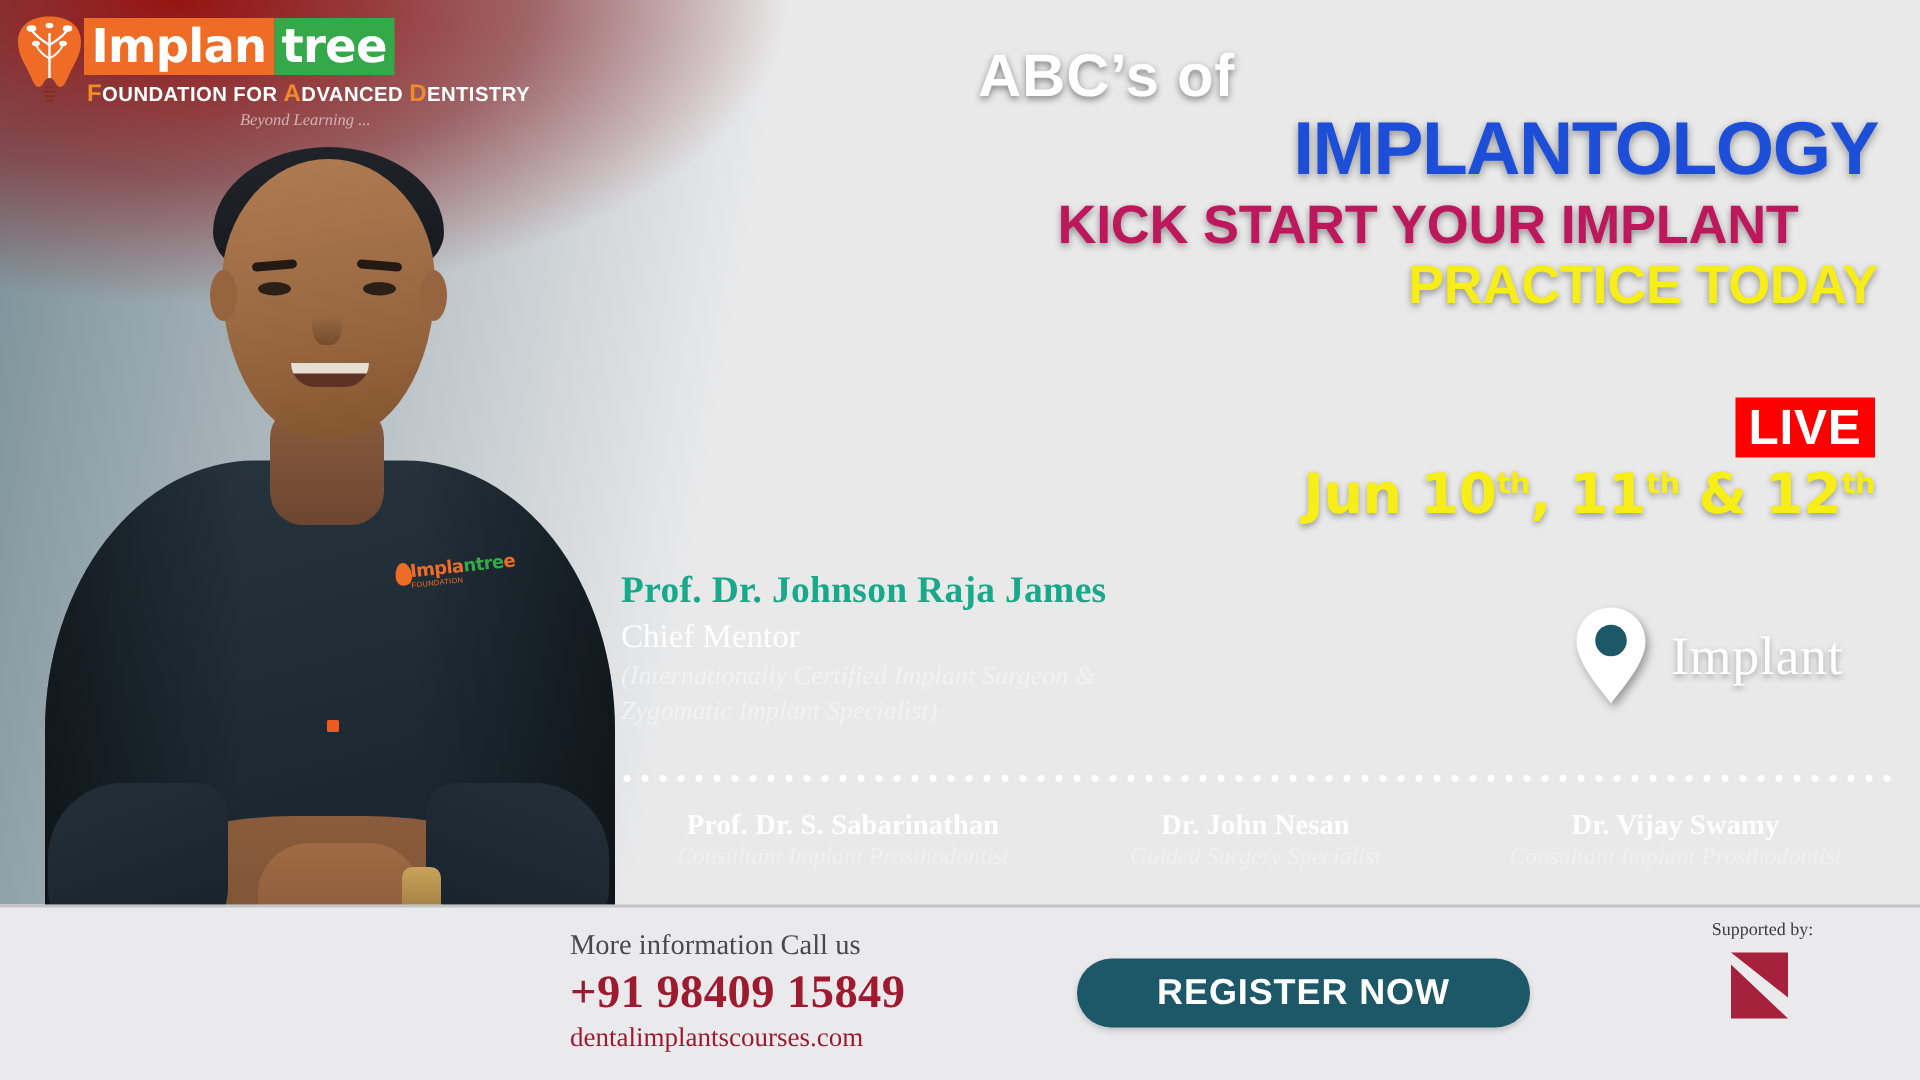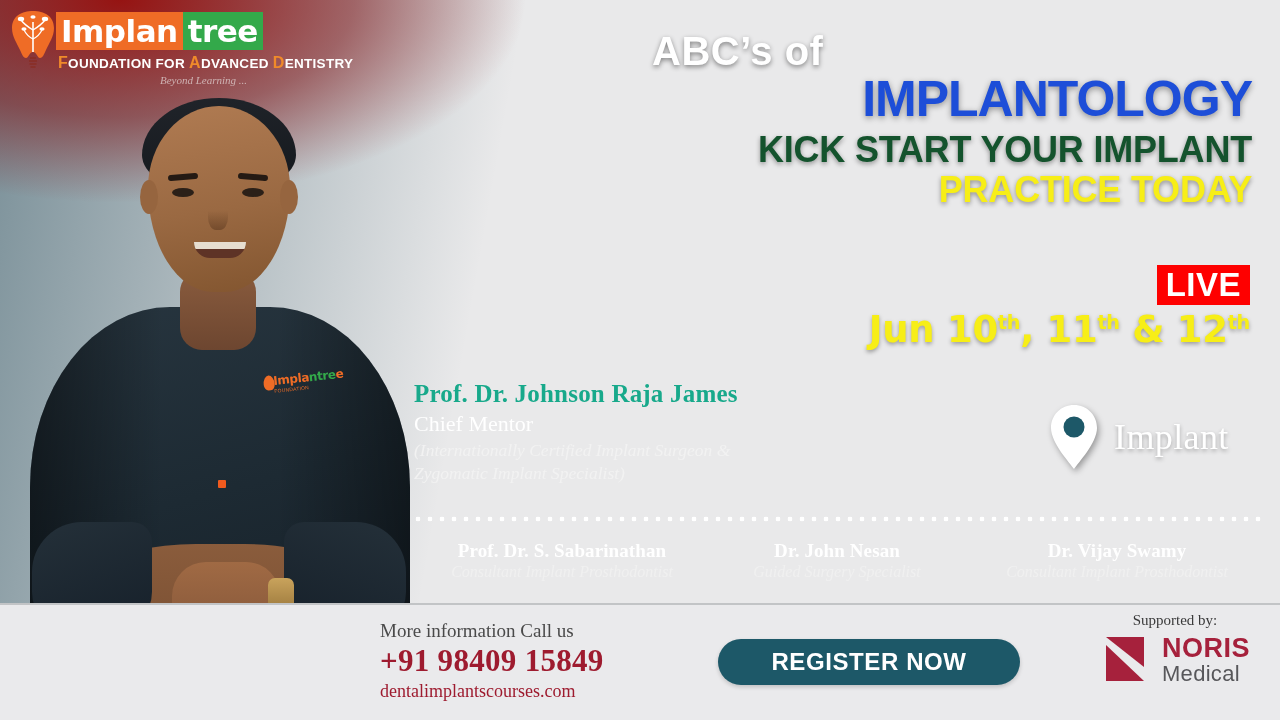--- a/index.html
+++ b/index.html
@@ -154,22 +154,22 @@
   .headline { position:absolute; right:28px; top:30px; width:600px; text-align:right; }
   .hl-abc {
     font-size:40px; font-weight:bold; color:#ffffff; text-align:left;
     letter-spacing:.5px; line-height:1.05; text-shadow:0 2px 5px rgba(0,0,0,.45);
   }
   .hl-main {
     font-size:50px; font-weight:bold; color:#1d4ed8; line-height:1.0;
     letter-spacing:-1px; margin-top:2px; text-shadow:0 2px 6px rgba(0,0,0,.4);
   }
   .hl-kick {
-    font-size:36px; font-weight:bold; color:#14532d; line-height:1.12;
-    letter-spacing:-.2px; margin-top:6px; text-shadow:0 2px 5px rgba(0,0,0,.4);
+    font-size:36px; font-weight:bold; color:#be185d; line-height:1.12;
+    letter-spacing:-.2px; margin-top:6px; text-shadow:0 2px 5px rgba(0,0,0,.4);text-align:center;
   }
   .hl-practice {
     font-size:36px; font-weight:bold; color:#f7ee17; line-height:1.12;
     letter-spacing:-.2px; text-shadow:0 2px 5px rgba(0,0,0,.4);
   }
 
   
   .live-row {
     position:absolute; right:30px; top:265px; display:flex; align-items:center;
     justify-content:flex-end; gap:24px;
@@ -257,21 +257,21 @@
   .register-btn {
     position:absolute; left:718px; top:639px; width:302px; height:46px;
     background:#1d5868; border-radius:24px; display:flex; align-items:center;
     justify-content:center; cursor:pointer; box-shadow:0 2px 4px rgba(0,0,0,.18);
   }
   .register-btn span {
     color:#ffffff; font-size:24px; font-weight:bold; letter-spacing:.6px;
   }
   .sponsor { position:absolute; left:1080px; top:612px; width:190px; }
   .sponsor-label {
-    font-family:"Liberation Serif", serif; font-size:15px; color:#3a3a3a;
+    font-family:"Liberation Serif", serif; font-size:12px; color:#3a3a3a;
     text-align:center; margin-bottom:4px;
   }
   .sponsor-logo { display:flex; align-items:center; justify-content:center; gap:8px; }
   .noris-mark { width:54px; height:54px; }
   .noris-text { line-height:1; }
   .noris-text .n1 {
     font-size:27px; font-weight:bold; color:#a6213c; letter-spacing:.5px;
     font-family:"Liberation Sans", sans-serif;
   }
   .noris-text .n2 {
@@ -410,20 +410,16 @@
     <span>REGISTER NOW</span>
   </div>
 
   <div class="sponsor">
     <div class="sponsor-label">Supported by:</div>
     <div class="sponsor-logo">
       <svg class="noris-mark" viewBox="0 0 54 54">
         <path d="M6 4 L44 4 L44 34 Z" fill="#a6213c"></path>
         <path d="M6 12 L44 48 L6 48 Z" fill="#a6213c"></path>
       </svg>
-      <div class="noris-text">
-        <div class="n1">NORIS</div>
-        <div class="n2">Medical</div>
-      </div>
     </div>
   </div>
 
 </div>
 
 </body></html>

